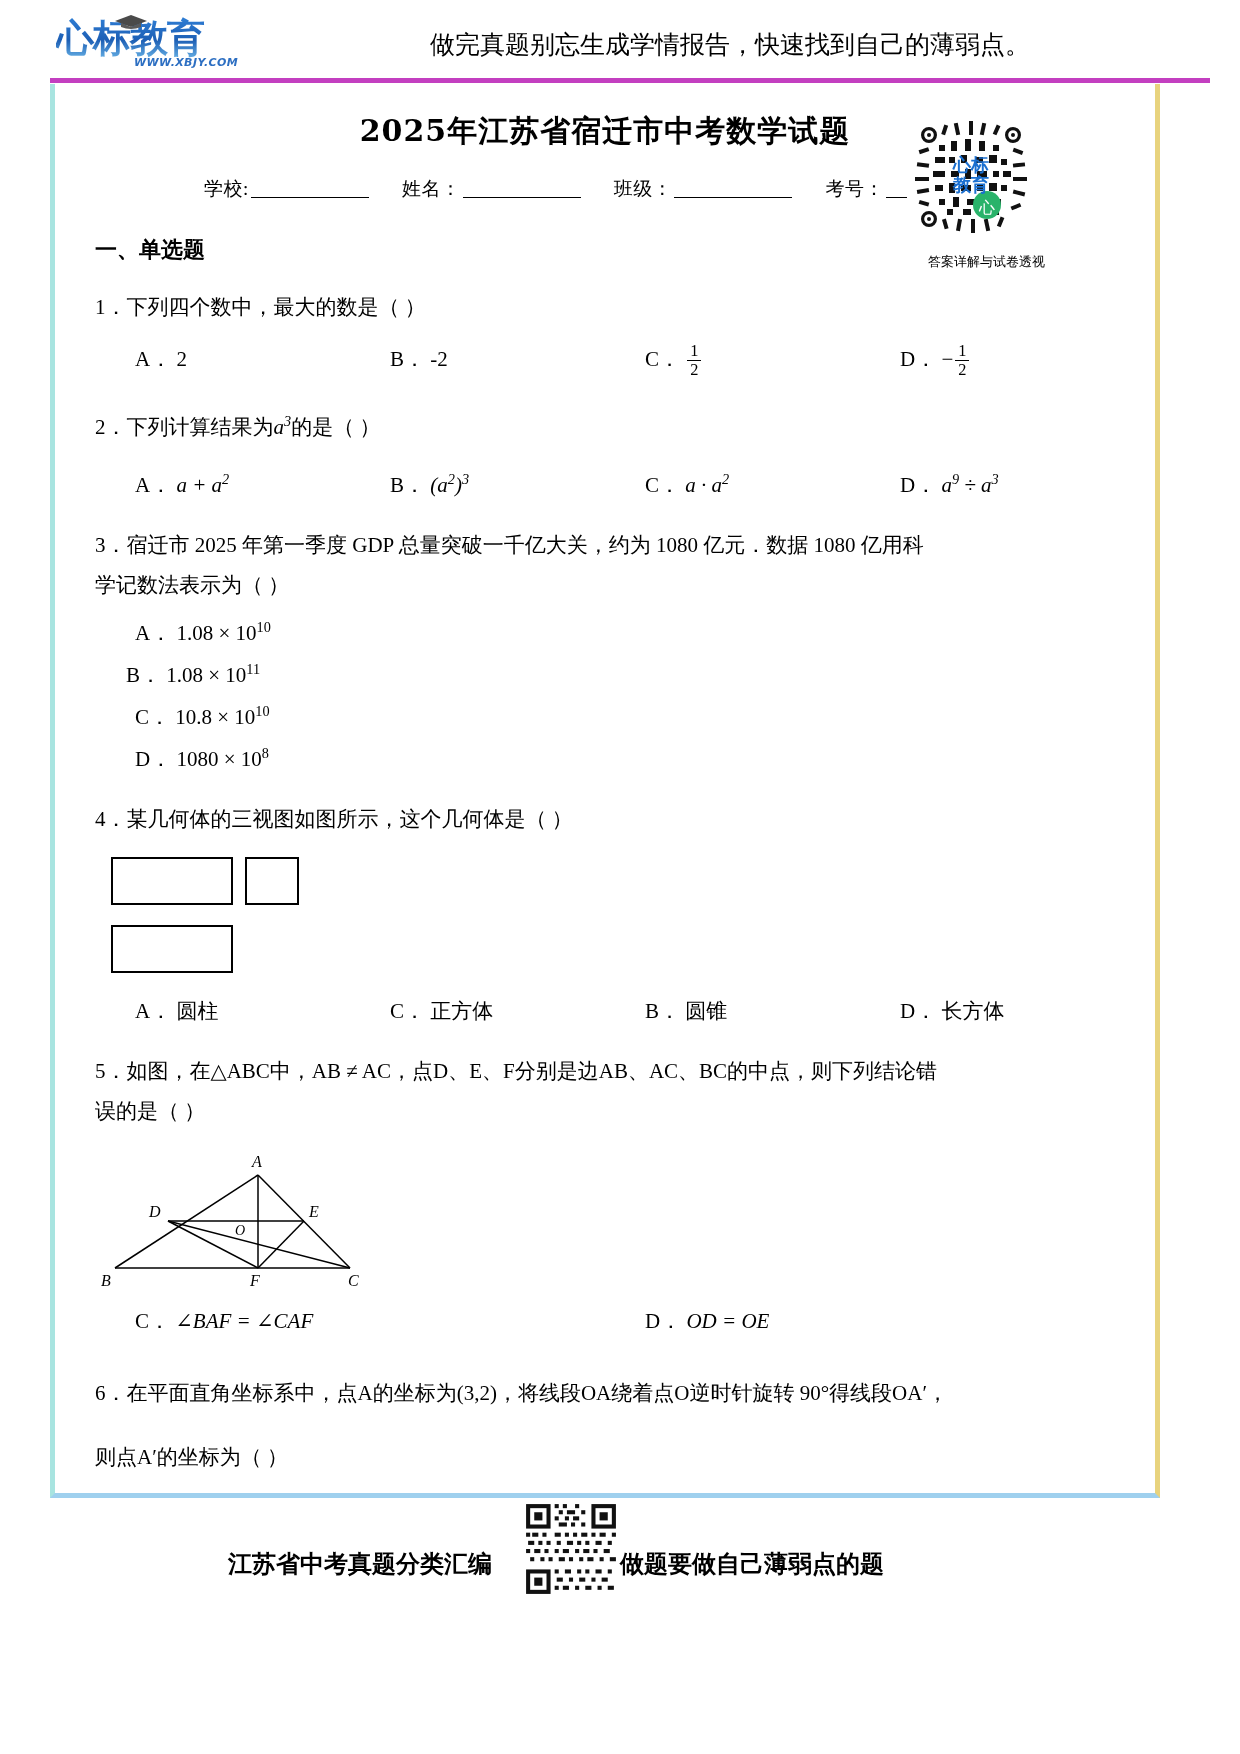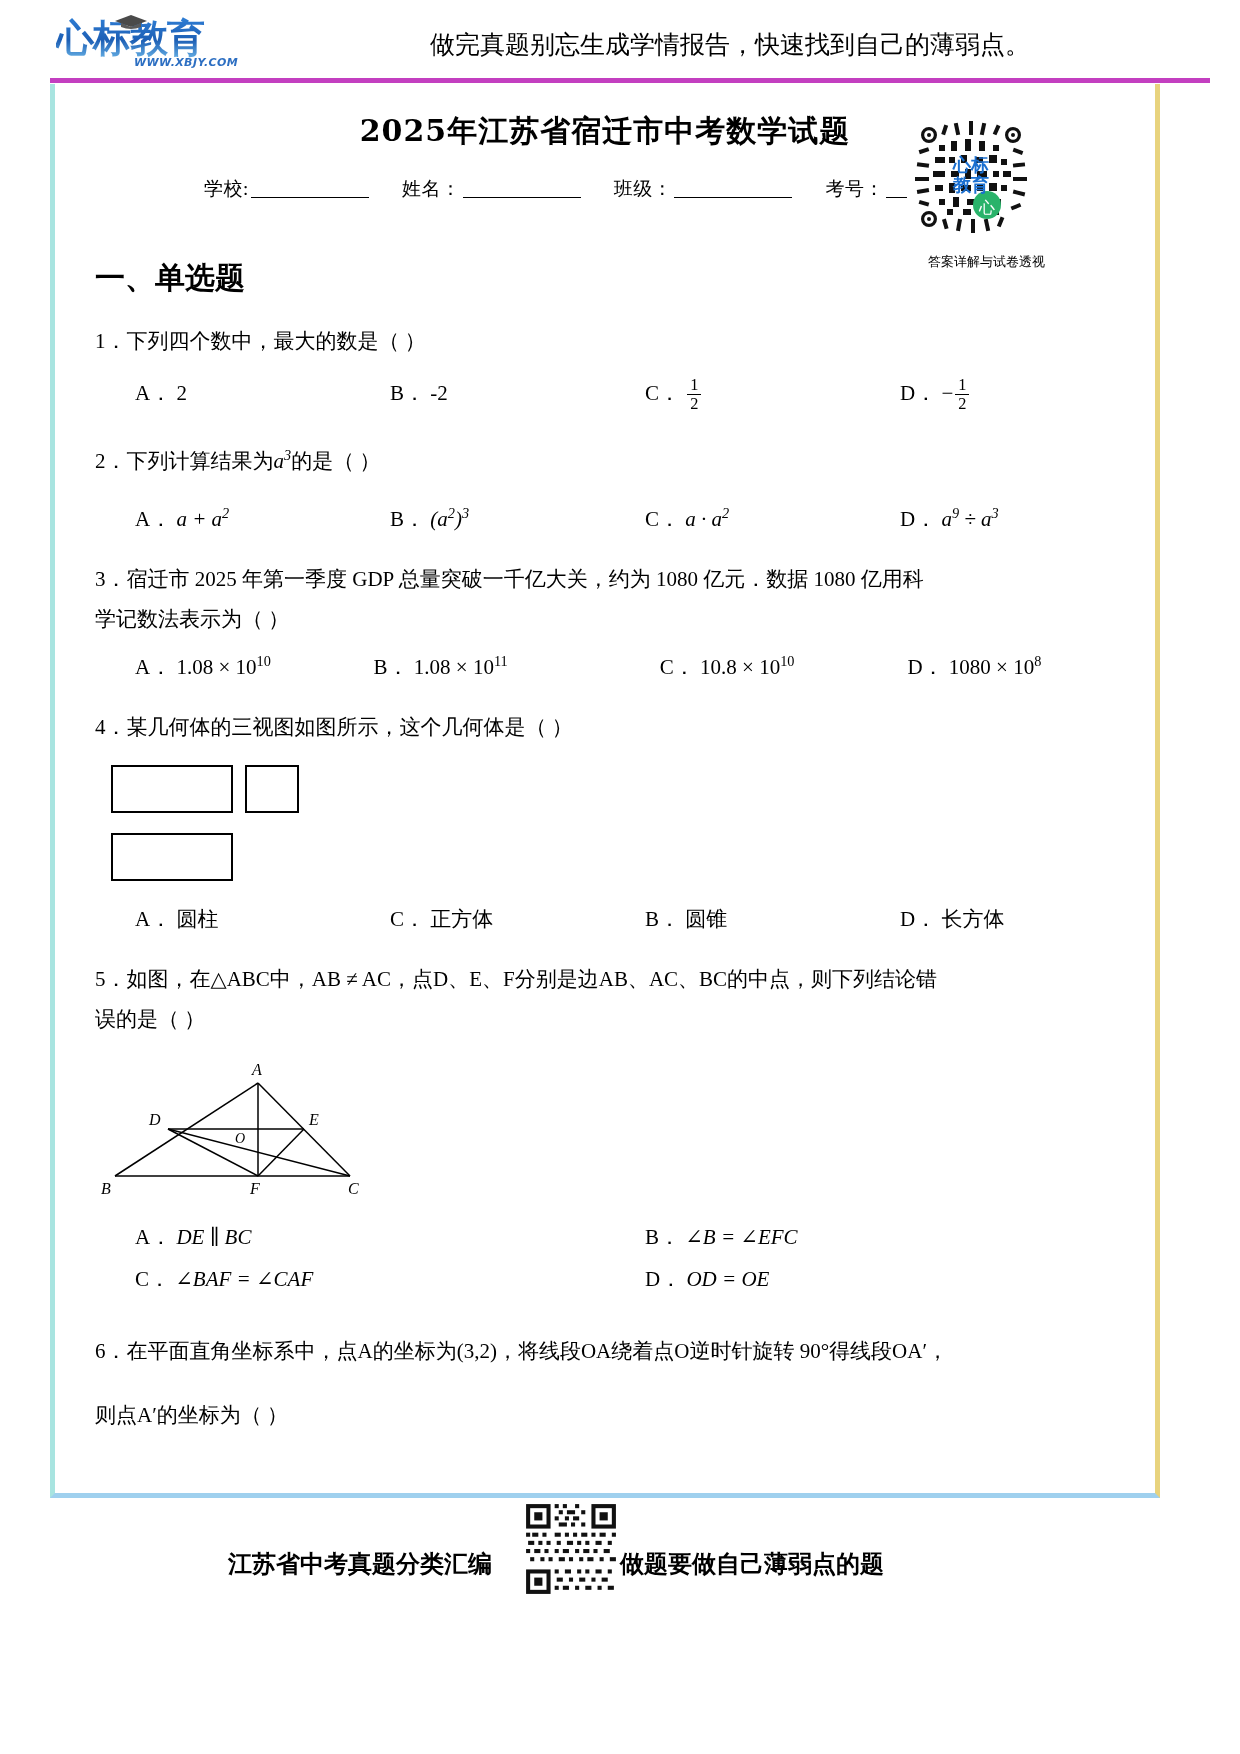--- a/index.html
+++ b/index.html
@@ -82,21 +82,21 @@
     position:absolute;left:812px;top:18px;width:128px;height:128px;
   }
   .qr-note{
     position:absolute;left:800px;top:158px;width:150px;
     font-family:"DejaVu Sans","Liberation Sans",sans-serif;
     font-size:13px;text-align:right;white-space:nowrap;
   }
 
   
   .section-head{
-    font-size:30px;font-weight:bold;margin-top:56px;
+    font-size:22px;font-weight:bold;margin-top:33px;
     font-family:"DejaVu Sans","Liberation Sans",sans-serif;
   }
   .q{
     font-size:21px;line-height:40px;margin-top:22px;
   }
   .q-stem{ }
   .opts{
     margin-top:14px;display:flex;justify-content:center;
   }
   .opt{
@@ -299,21 +299,21 @@
     <div class="opt">
       <span>D．</span>
       <span class="mi">a<sup>9</sup> ÷ a<sup>3</sup></span>
     </div>
   </div>
 
   <div class="q">
     <span>3．</span><span>宿迁市 2025 年第一季度 GDP 总量突破一千亿大关，约为 1080 亿元．数据 1080 亿用科</span>
     <div>学记数法表示为（    ）</div>
   </div>
-  <div class="opts w4" style="margin-top:4px;">
+  <div class="opts w4" style="margin-top:4px;flex-direction:column;">
     <div class="opt">
       <span>A．</span>
       <span>1.08 × 10<sup>10</sup></span>
     </div>
     <div class="opt" style="padding-left:0;margin-left:31px;">
       <span>B．</span>
       <span>1.08 × 10<sup>11</sup></span>
     </div>
     <div class="opt">
       <span>C．</span>
@@ -374,30 +374,20 @@
         <text x="6" y="143">B</text>
         <text x="253" y="143">C</text>
         <text x="54" y="74">D</text>
         <text x="214" y="74">E</text>
         <text x="155" y="143">F</text>
         <text x="140" y="92" font-size="14">O</text>
       </g>
     </svg>
   </div>
 
-  <div class="opts w2">
-    <div class="opt">
-      <span>A．</span>
-      <span class="mi">DE ∥ BC</span>
-    </div>
-    <div class="opt">
-      <span>B．</span>
-      <span class="mi">∠B = ∠EFC</span>
-    </div>
-  </div>
   <div class="opts w2" style="margin-top:6px;">
     <div class="opt">
       <span>C．</span>
       <span class="mi">∠BAF = ∠CAF</span>
     </div>
     <div class="opt">
       <span>D．</span>
       <span class="mi">OD = OE</span>
     </div>
   </div>

